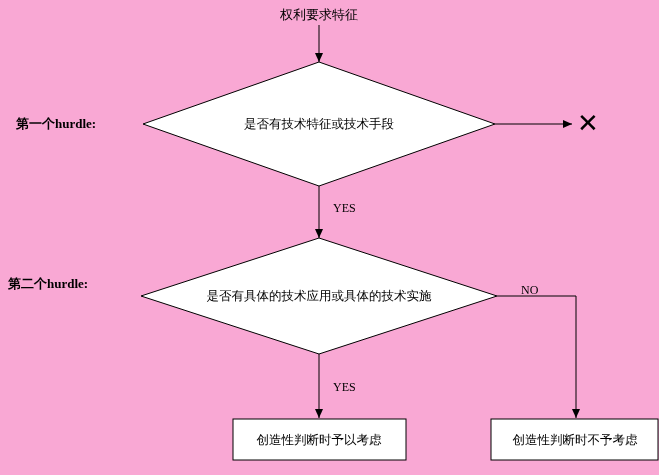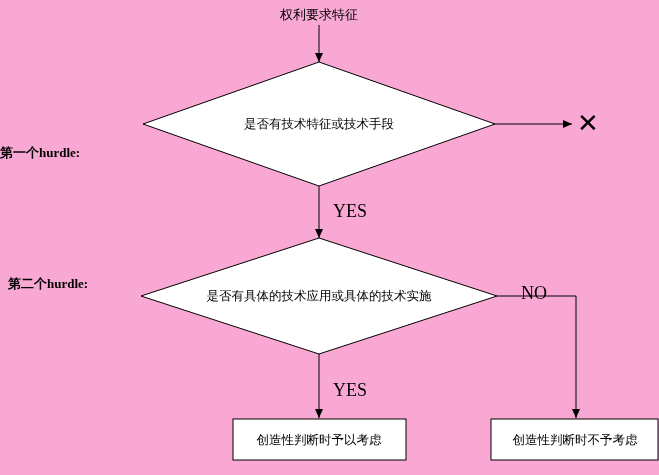--- a/index.html
+++ b/index.html
@@ -33,21 +33,21 @@
     font-size: 13px;
     font-weight: bold;
   }
   .node-text {
     font-family: "Liberation Serif", serif;
     font-size: 12.5px;
     text-align: center;
   }
   .edge-label {
     font-family: "Liberation Serif", serif;
-    font-size: 18px;
+    font-size: 12px;
   }
   .top-label {
     font-family: "Liberation Serif", serif;
     font-size: 13px;
   }
   .x-mark {
     font-family: "Liberation Sans", sans-serif;
     font-size: 26px;
     font-weight: 400;
     color: #000000;
@@ -81,21 +81,21 @@
     <line x1="319" y1="354" x2="319" y2="418" stroke="#000000" stroke-width="1" marker-end="url(#arrow)"></line>
 
     <polyline points="497,296 576,296 576,418" fill="none" stroke="#000000" stroke-width="1" marker-end="url(#arrow)"></polyline>
 
     <rect x="233" y="419" width="173" height="41" fill="#ffffff" stroke="#000000" stroke-width="1"></rect>
     <rect x="491" y="419" width="167" height="41" fill="#ffffff" stroke="#000000" stroke-width="1"></rect>
   </svg>
 
   <div class="lbl top-label centered" style="left:319px; top:14px;">权利要求特征</div>
 
-  <div class="lbl hurdle-label" style="left:0; top:117px;margin-top:29px;">第一个hurdle:</div>
+  <div class="lbl hurdle-label" style="left:16px; top:117px;">第一个hurdle:</div>
   <div class="lbl hurdle-label" style="left:8px; top:277px;">第二个hurdle:</div>
 
   <div class="lbl node-text centered" style="left:319px; top:124px;">是否有技术特征或技术手段</div>
   <div class="lbl node-text centered" style="left:319px; top:296px;">是否有具体的技术应用或具体的技术实施</div>
 
   <div class="lbl edge-label" style="left:333px; top:202px;">YES</div>
   <div class="lbl edge-label" style="left:333px; top:381px;">YES</div>
   <div class="lbl edge-label" style="left:521px; top:284px;">NO</div>
 
   <div class="lbl x-mark centered" style="left:588px; top:123px;">✕</div>

